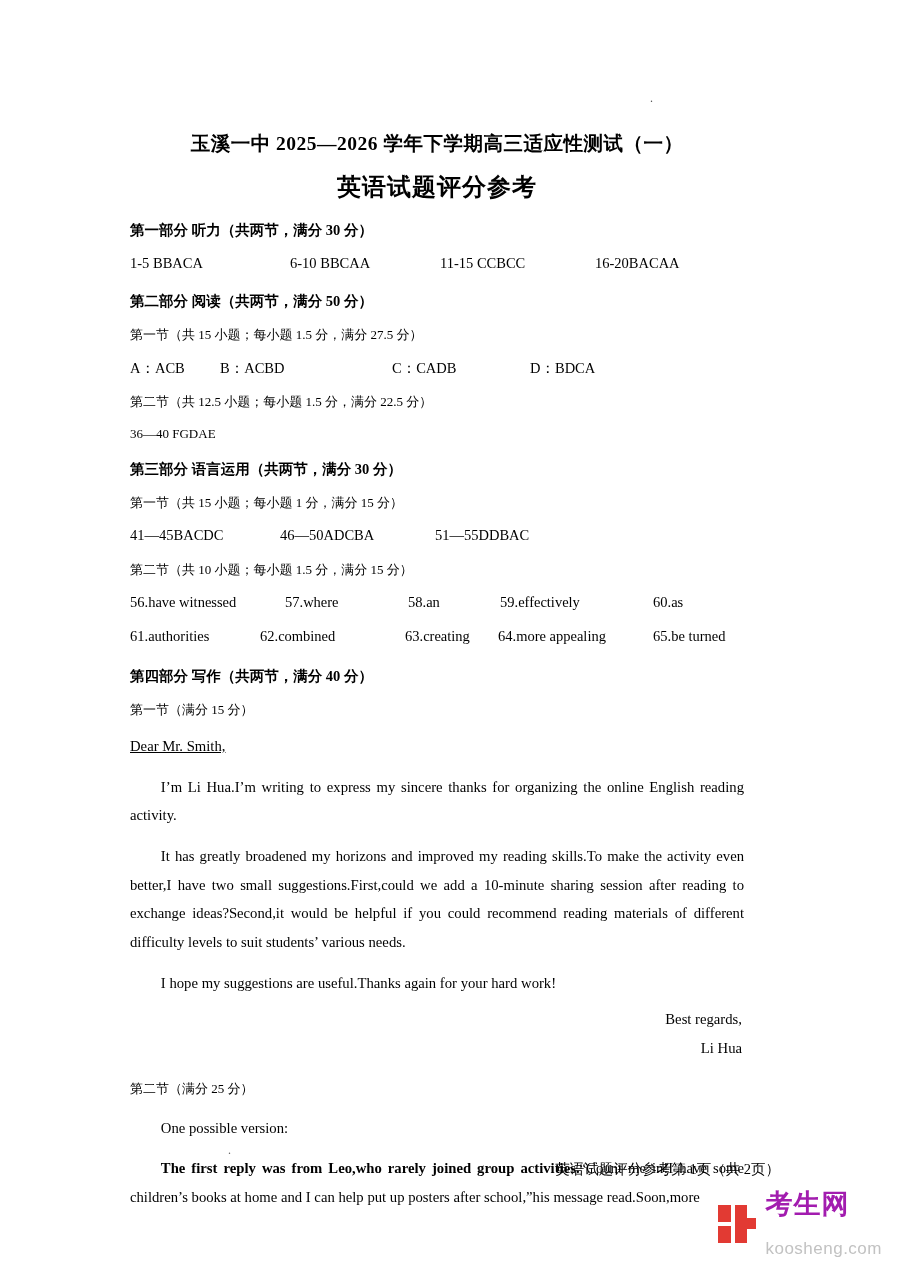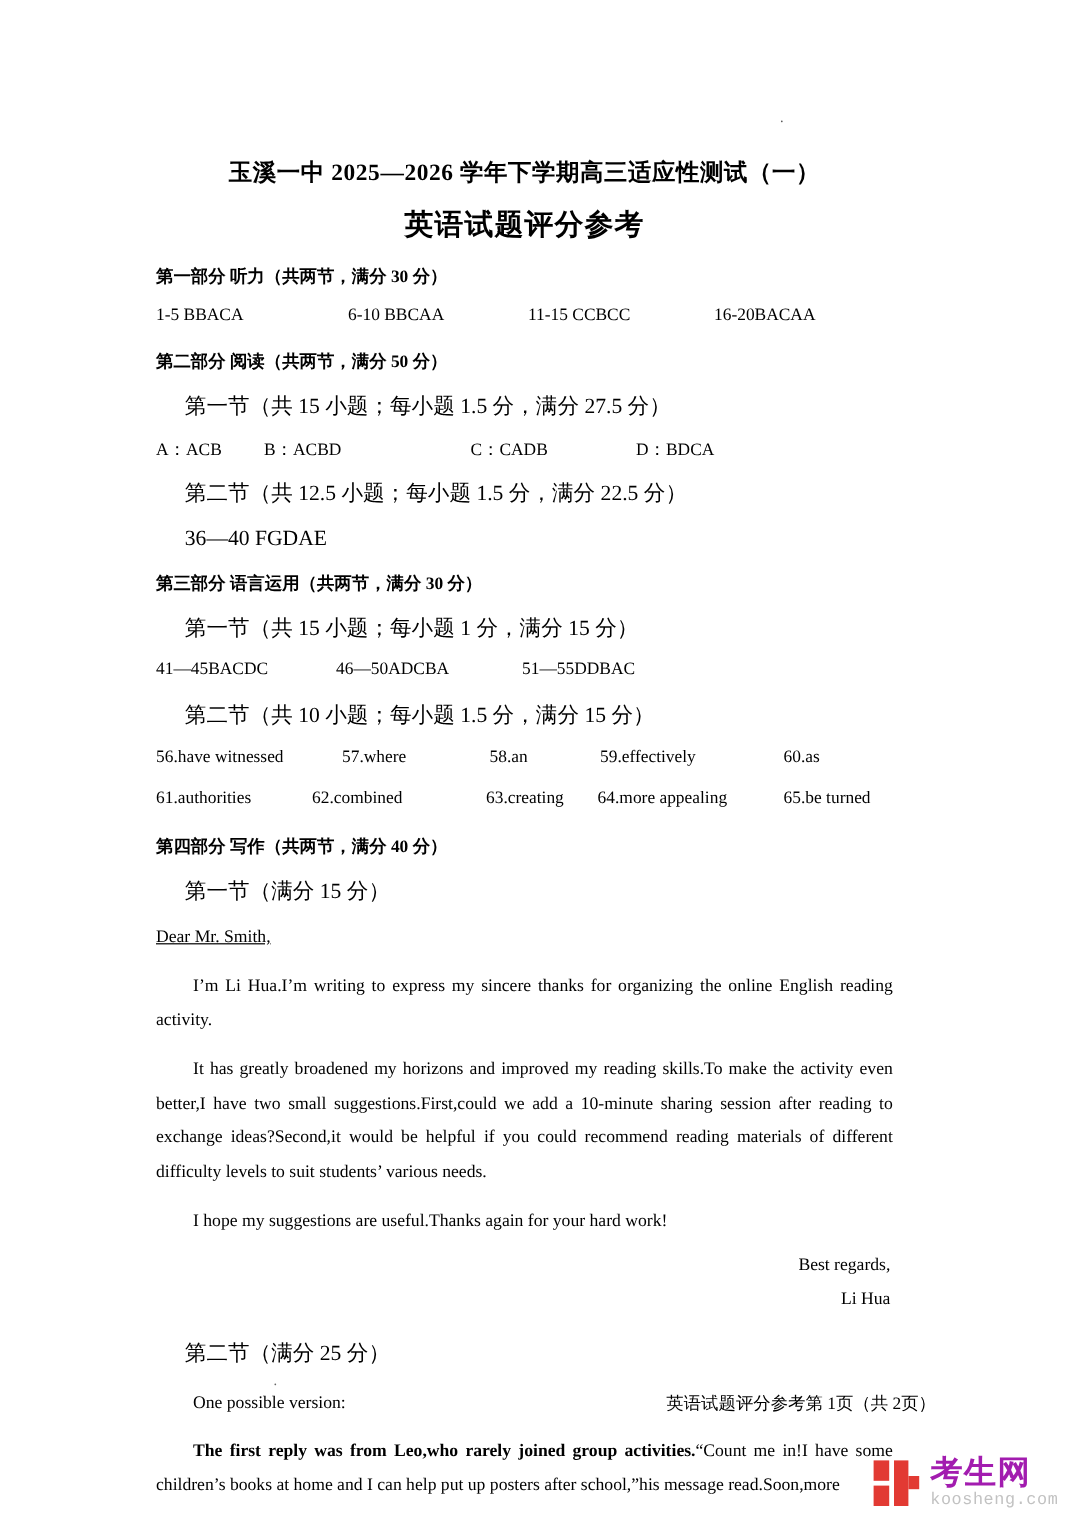--- a/index.html
+++ b/index.html
@@ -51,23 +51,22 @@
     font-family: "Liberation Serif", serif;
     margin-top: 14px;
     letter-spacing: 1px;
   }
   .sec-head {
     font-size: 14.5px;
     font-weight: bold;
     margin-top: 18px;
   }
   .line {
-    font-size: 18px;
+    font-size: 13px;
     margin-top: 15px;
-    margin-left: 24px;
   }
   .ans-row {
     font-size: 14.5px;
     margin-top: 15px;
     position: relative;
     height: 19px;
   }
   .ans-row span {
     position: absolute;
     top: 0;
@@ -137,25 +136,25 @@
     line-height: 1;
   }
   .wm-cn {
     font-family: "Liberation Sans", sans-serif;
     font-size: 27px;
     font-weight: bold;
     color: #a21caf;
     letter-spacing: 1px;
   }
   .wm-en {
-    font-family: Liberation Mono, monospace;
-    font-size: 14px;
+    font-family: Liberation Sans, sans-serif;
+    font-size: 17px;
     color: #c2c2c2;
     letter-spacing: 0.5px;
-    margin-top: 2px;
+    margin-top: 22px;
   }
 </style>
 </head>
 <body>
 
 <div class="page">
 
   <div class="dot-top">.</div>
 
   <div class="content">

